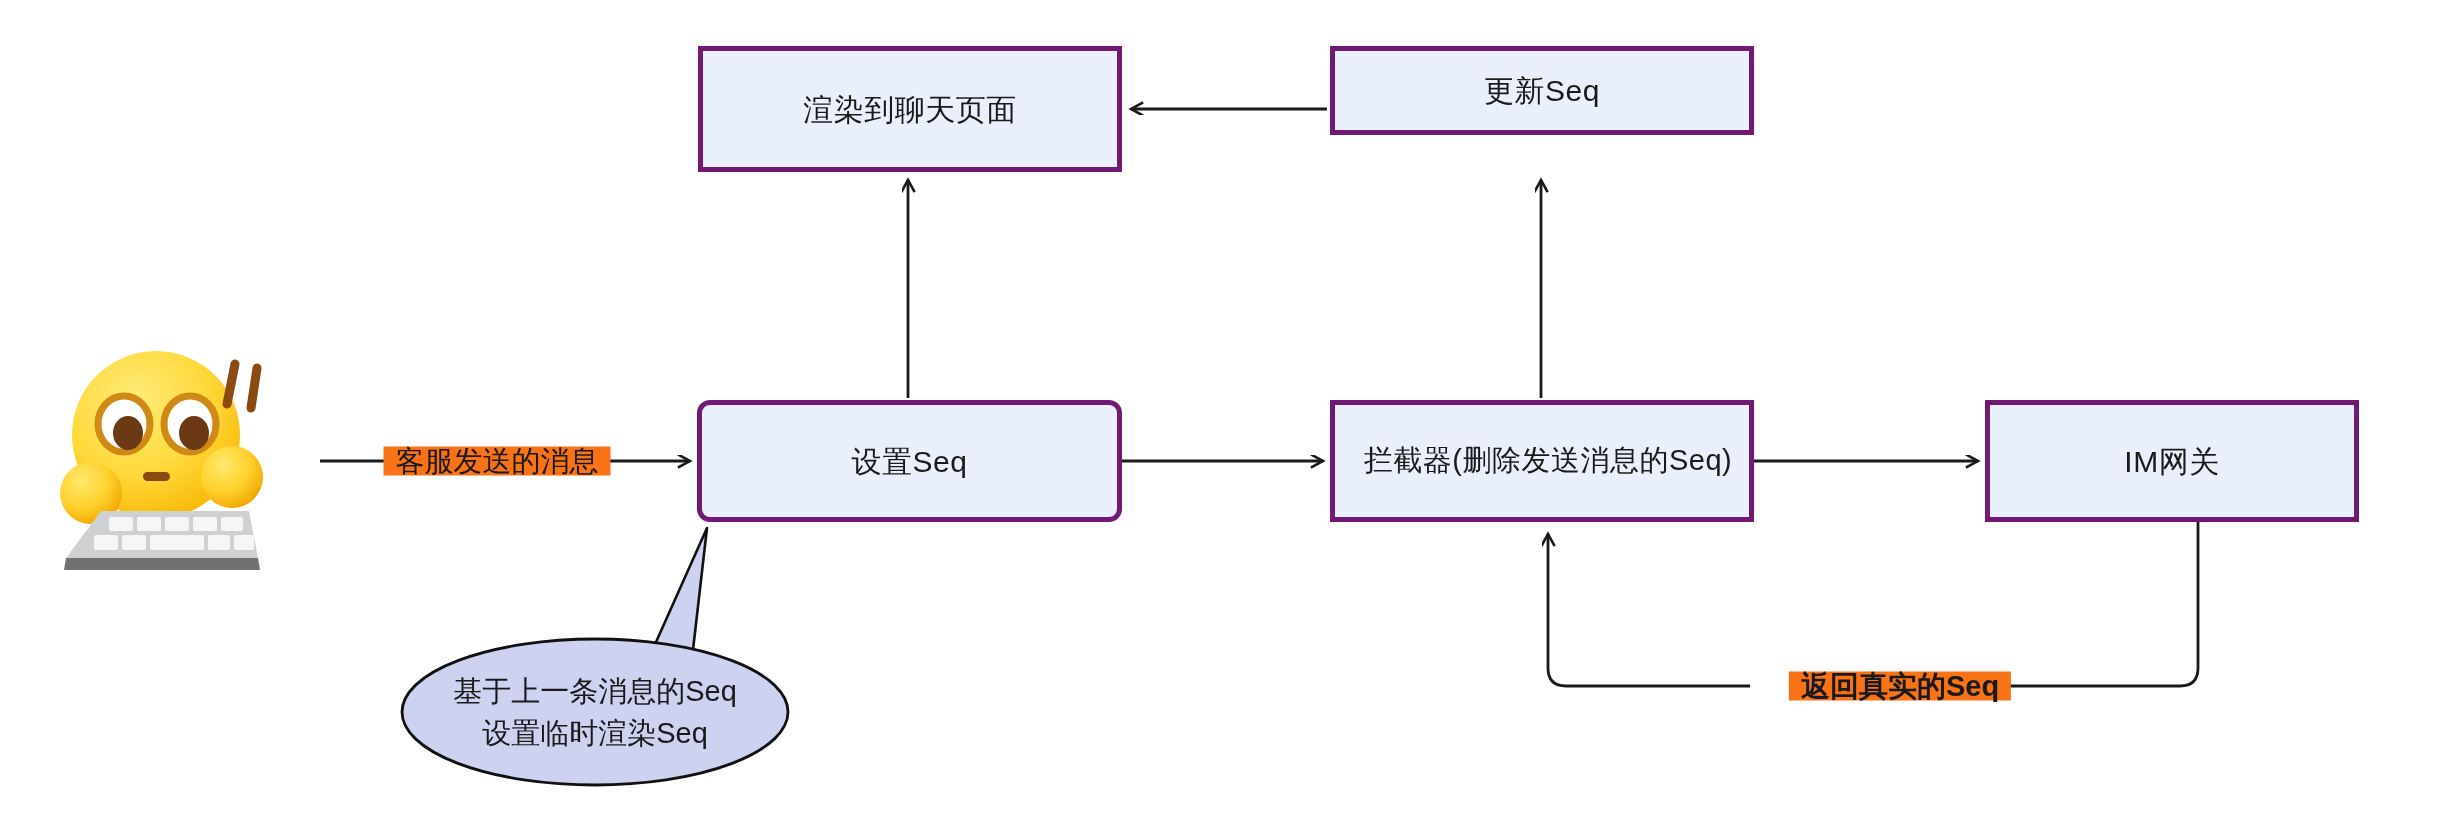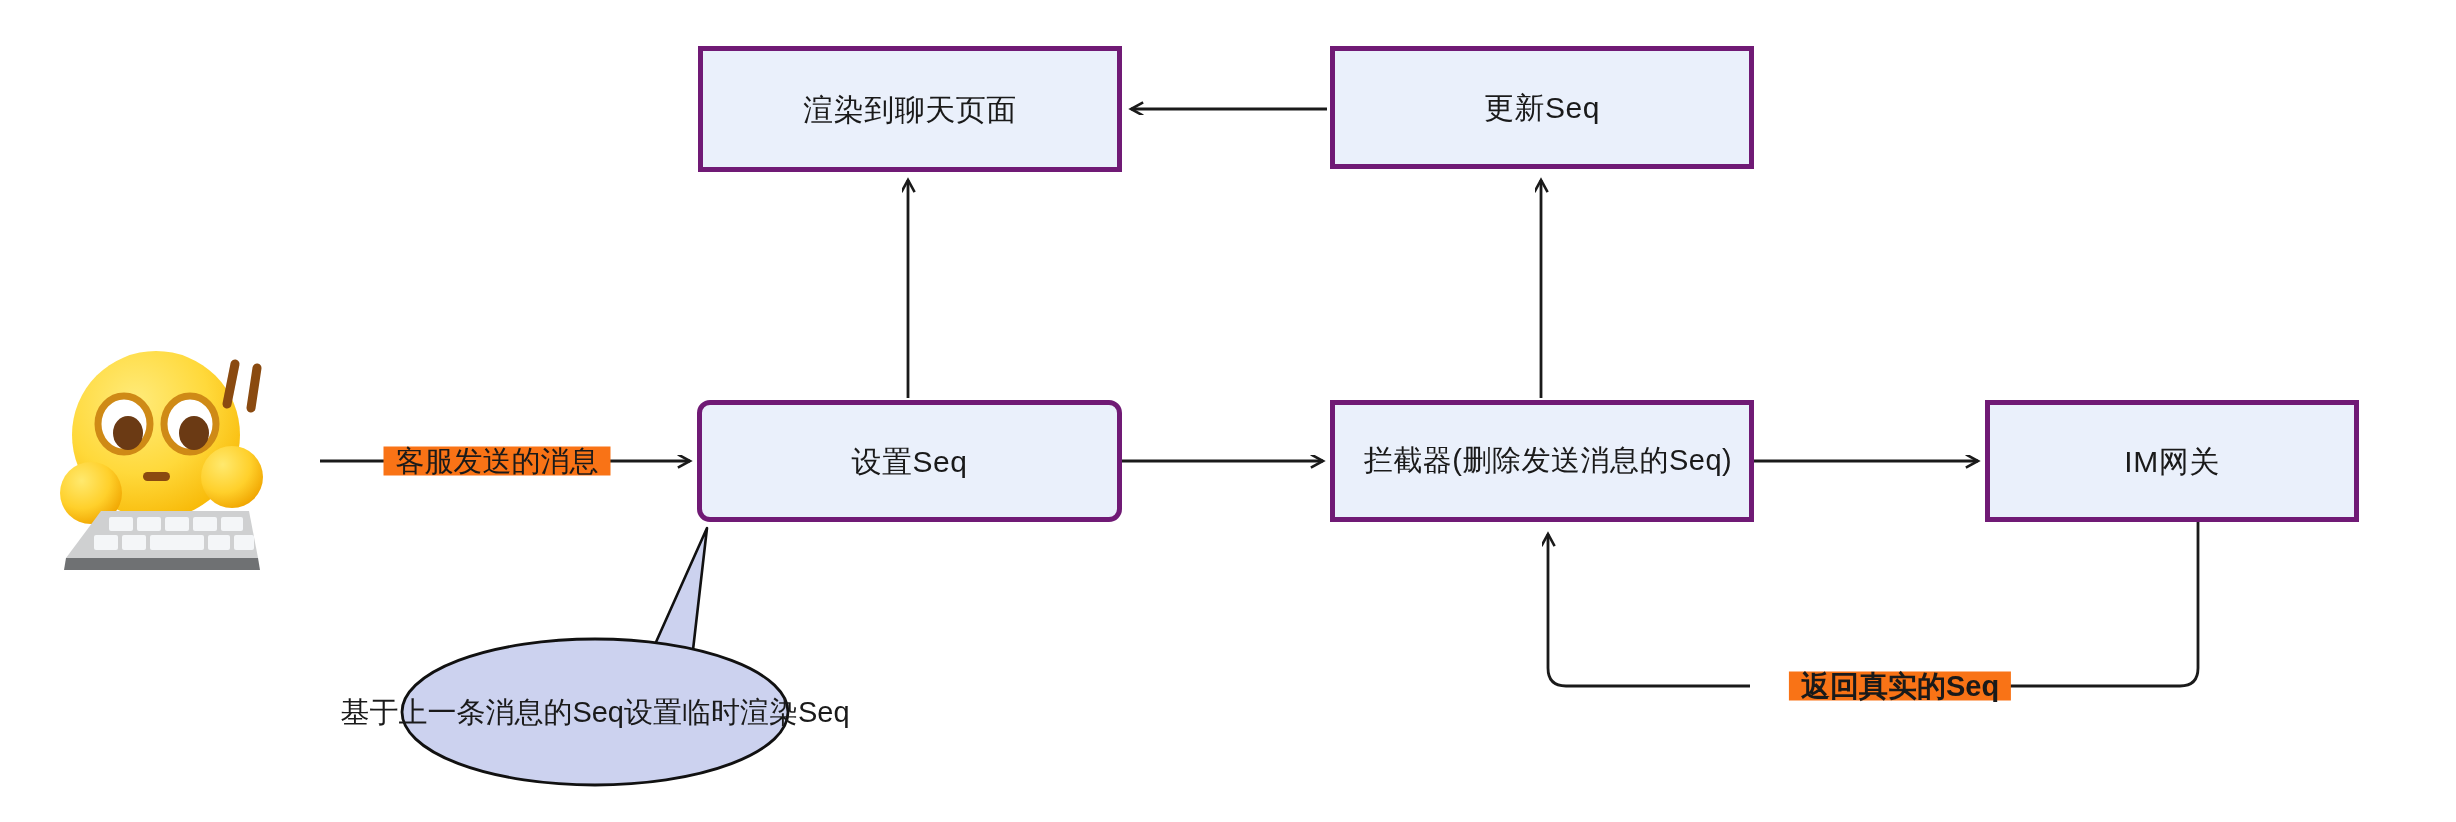--- a/index.html
+++ b/index.html
@@ -38,21 +38,21 @@
     font-size: 30px;
     letter-spacing: 0.5px;
     line-height: 1.3;
   }
   .node-label {
     display: block;
     padding: 0 14px;
     white-space: nowrap;
   }
   #node-render   { left: 698px;  top: 46px;  width: 424px; height: 126px; }
-  #node-update   { left: 1330px; top: 46px;  width: 424px; height: 123px; }
+  #node-update   { left: 1330px; top: 46px;  width: 424px; height: 89px; }
   #node-setseq   { left: 697px;  top: 400px; width: 425px; height: 122px; border-radius: 13px; }
   #node-intercept{ left: 1330px; top: 400px; width: 424px; height: 122px; padding-left: 12px; }
   #node-gateway  { left: 1985px; top: 400px; width: 374px; height: 122px; }
   #node-intercept .node-label { font-size: 29px; }
 
   .edge-label {
     position: absolute;
     color: #1a1a1a;
     font-size: 29px;
     white-space: nowrap;
@@ -81,21 +81,21 @@
     height: 150px;
   }
   .bubble svg { position: absolute; left: 0; top: 0; }
   .bubble-text {
     position: absolute;
     left: 0;
     top: 0;
     width: 392px;
     height: 150px;
     display: flex;
-    flex-direction: row;
+    flex-direction: column;
     align-items: center;
     justify-content: center;
     color: #1a1a1a;
     font-size: 29px;
     line-height: 1.45;
     white-space: nowrap;
   }
 </style>
 </head>
 <body>

